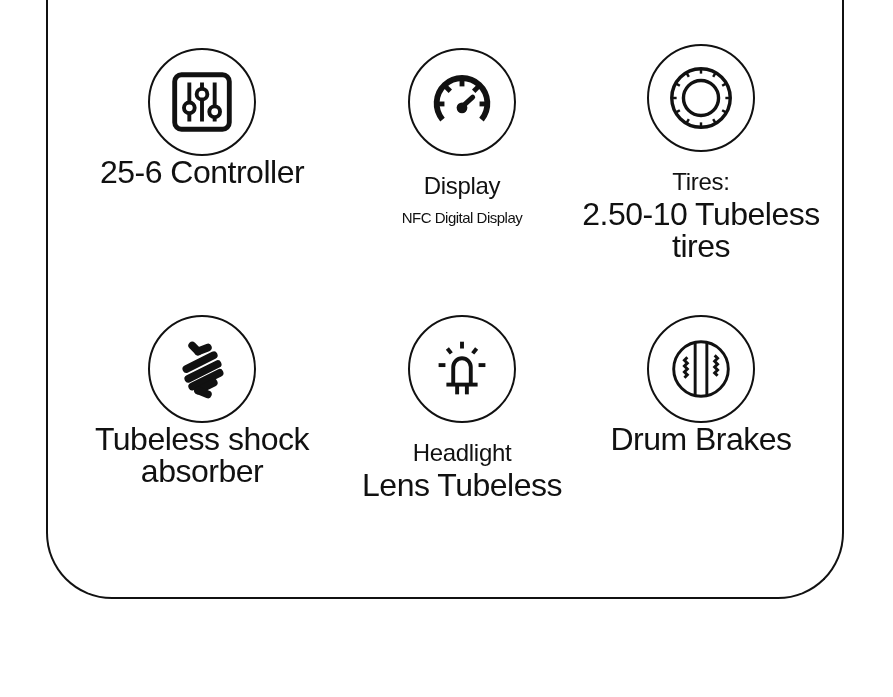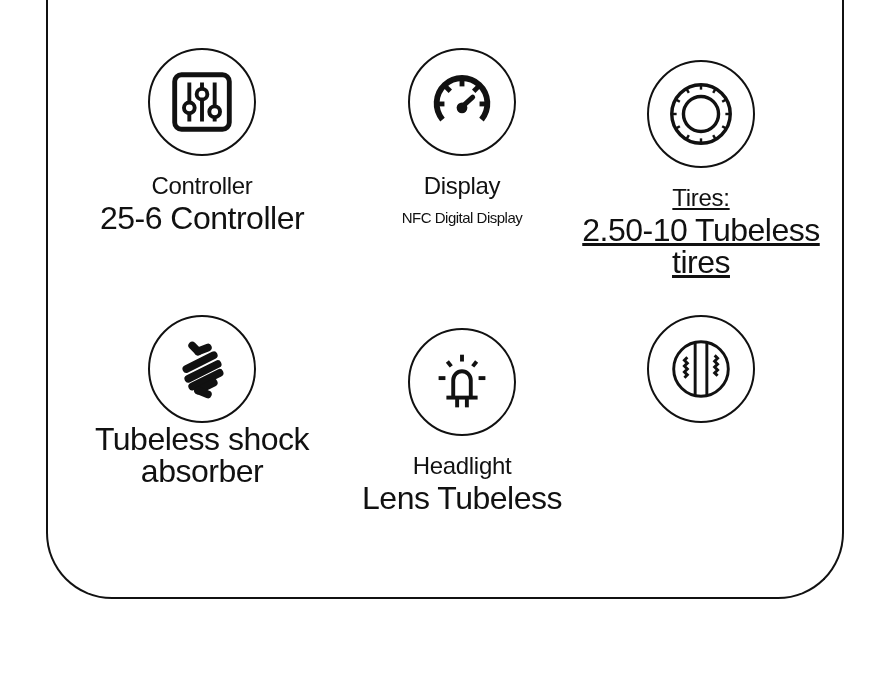--- a/index.html
+++ b/index.html
@@ -27,42 +27,41 @@
     <svg viewBox="0 0 80 80">
       <rect x="12" y="12" width="56" height="56" rx="7" fill="none" stroke="#111" stroke-width="5"></rect>
       <line x1="27" y1="20" x2="27" y2="60" stroke="#111" stroke-width="4"></line>
       <line x1="40" y1="20" x2="40" y2="60" stroke="#111" stroke-width="4"></line>
       <line x1="53" y1="20" x2="53" y2="60" stroke="#111" stroke-width="4"></line>
       <circle cx="27" cy="46" r="5.5" fill="#fff" stroke="#111" stroke-width="4"></circle>
       <circle cx="40" cy="32" r="5.5" fill="#fff" stroke="#111" stroke-width="4"></circle>
       <circle cx="53" cy="50" r="5.5" fill="#fff" stroke="#111" stroke-width="4"></circle>
     </svg>
   </div>
-  <div class="title">Controller</div>
   <div class="desc">25-6 Controller</div>
 </div>
 
 <div class="feature" style="left:312px; top:48px;">
   <div class="icon-circle">
     <svg viewBox="0 0 80 80">
       <path d="M20 58 A26 26 0 1 1 60 58" fill="none" stroke="#111" stroke-width="6" stroke-linecap="butt"></path>
       <line x1="40" y1="16" x2="40" y2="24" stroke="#111" stroke-width="5"></line>
       <line x1="23" y1="24" x2="28" y2="29" stroke="#111" stroke-width="5"></line>
       <line x1="57" y1="24" x2="52" y2="29" stroke="#111" stroke-width="5"></line>
       <line x1="14" y1="42" x2="22" y2="42" stroke="#111" stroke-width="5"></line>
       <line x1="58" y1="42" x2="66" y2="42" stroke="#111" stroke-width="5"></line>
       <line x1="40" y1="45" x2="51" y2="35" stroke="#111" stroke-width="5" stroke-linecap="round"></line>
       <circle cx="40" cy="46" r="5.5" fill="#111"></circle>
     </svg>
   </div>
   <div class="title">Display</div>
   <div class="desc small">NFC Digital Display</div>
 </div>
 
-<div class="feature" style="left:551px; top:60px;text-decoration:underline;">
+<div class="feature" style="left:551px; top:44px;">
   <div class="icon-circle">
     <svg viewBox="0 0 80 80">
       <circle cx="40" cy="40" r="30" fill="none" stroke="#111" stroke-width="3.5"></circle>
       <circle cx="40" cy="40" r="18" fill="none" stroke="#111" stroke-width="3.5"></circle>
       <g stroke="#111" stroke-width="2.5">
         <line x1="40" y1="10" x2="40" y2="15"></line>
         <line x1="40" y1="65" x2="40" y2="70"></line>
         <line x1="10" y1="40" x2="15" y2="40"></line>
         <line x1="65" y1="40" x2="70" y2="40"></line>
         <line x1="55" y1="14" x2="52.5" y2="18.3"></line>
@@ -90,21 +89,21 @@
         <line x1="26" y1="50" x2="56" y2="35"></line>
         <line x1="30" y1="58" x2="58" y2="44"></line>
         <line x1="36" y1="62" x2="52" y2="54"></line>
         <line x1="36" y1="62" x2="46" y2="66"></line>
       </g>
     </svg>
   </div>
   <div class="desc">Tubeless shock absorber</div>
 </div>
 
-<div class="feature" style="left:312px; top:328px;">
+<div class="feature" style="left:312px; top:315px;">
   <div class="icon-circle">
     <svg viewBox="0 0 80 80">
       <g stroke="#111" stroke-width="4" fill="none">
         <line x1="40" y1="12" x2="40" y2="19"></line>
         <line x1="25" y1="19" x2="29" y2="24"></line>
         <line x1="55" y1="19" x2="51" y2="24"></line>
         <line x1="16" y1="36" x2="23" y2="36"></line>
         <line x1="57" y1="36" x2="64" y2="36"></line>
         <path d="M31 56 V38 A9 9 0 0 1 49 38 V56"></path>
         <line x1="24" y1="56" x2="56" y2="56"></line>
@@ -122,13 +121,14 @@
     <svg viewBox="0 0 80 80">
       <g stroke="#111" stroke-width="3" fill="none">
         <circle cx="40" cy="40" r="28"></circle>
         <line x1="34" y1="12.6" x2="34" y2="67.4"></line>
         <line x1="46" y1="12.6" x2="46" y2="67.4"></line>
         <polyline points="26,28 23,31 26,34 23,37 26,40 23,43 26,46 23,49"></polyline>
         <polyline points="54,26 57,29 54,32 57,35 54,38 57,41 54,44 57,47"></polyline>
       </g>
     </svg>
   </div>
+  <div class="desc">Drum Brakes</div>
 </div>
 
 </body></html>

